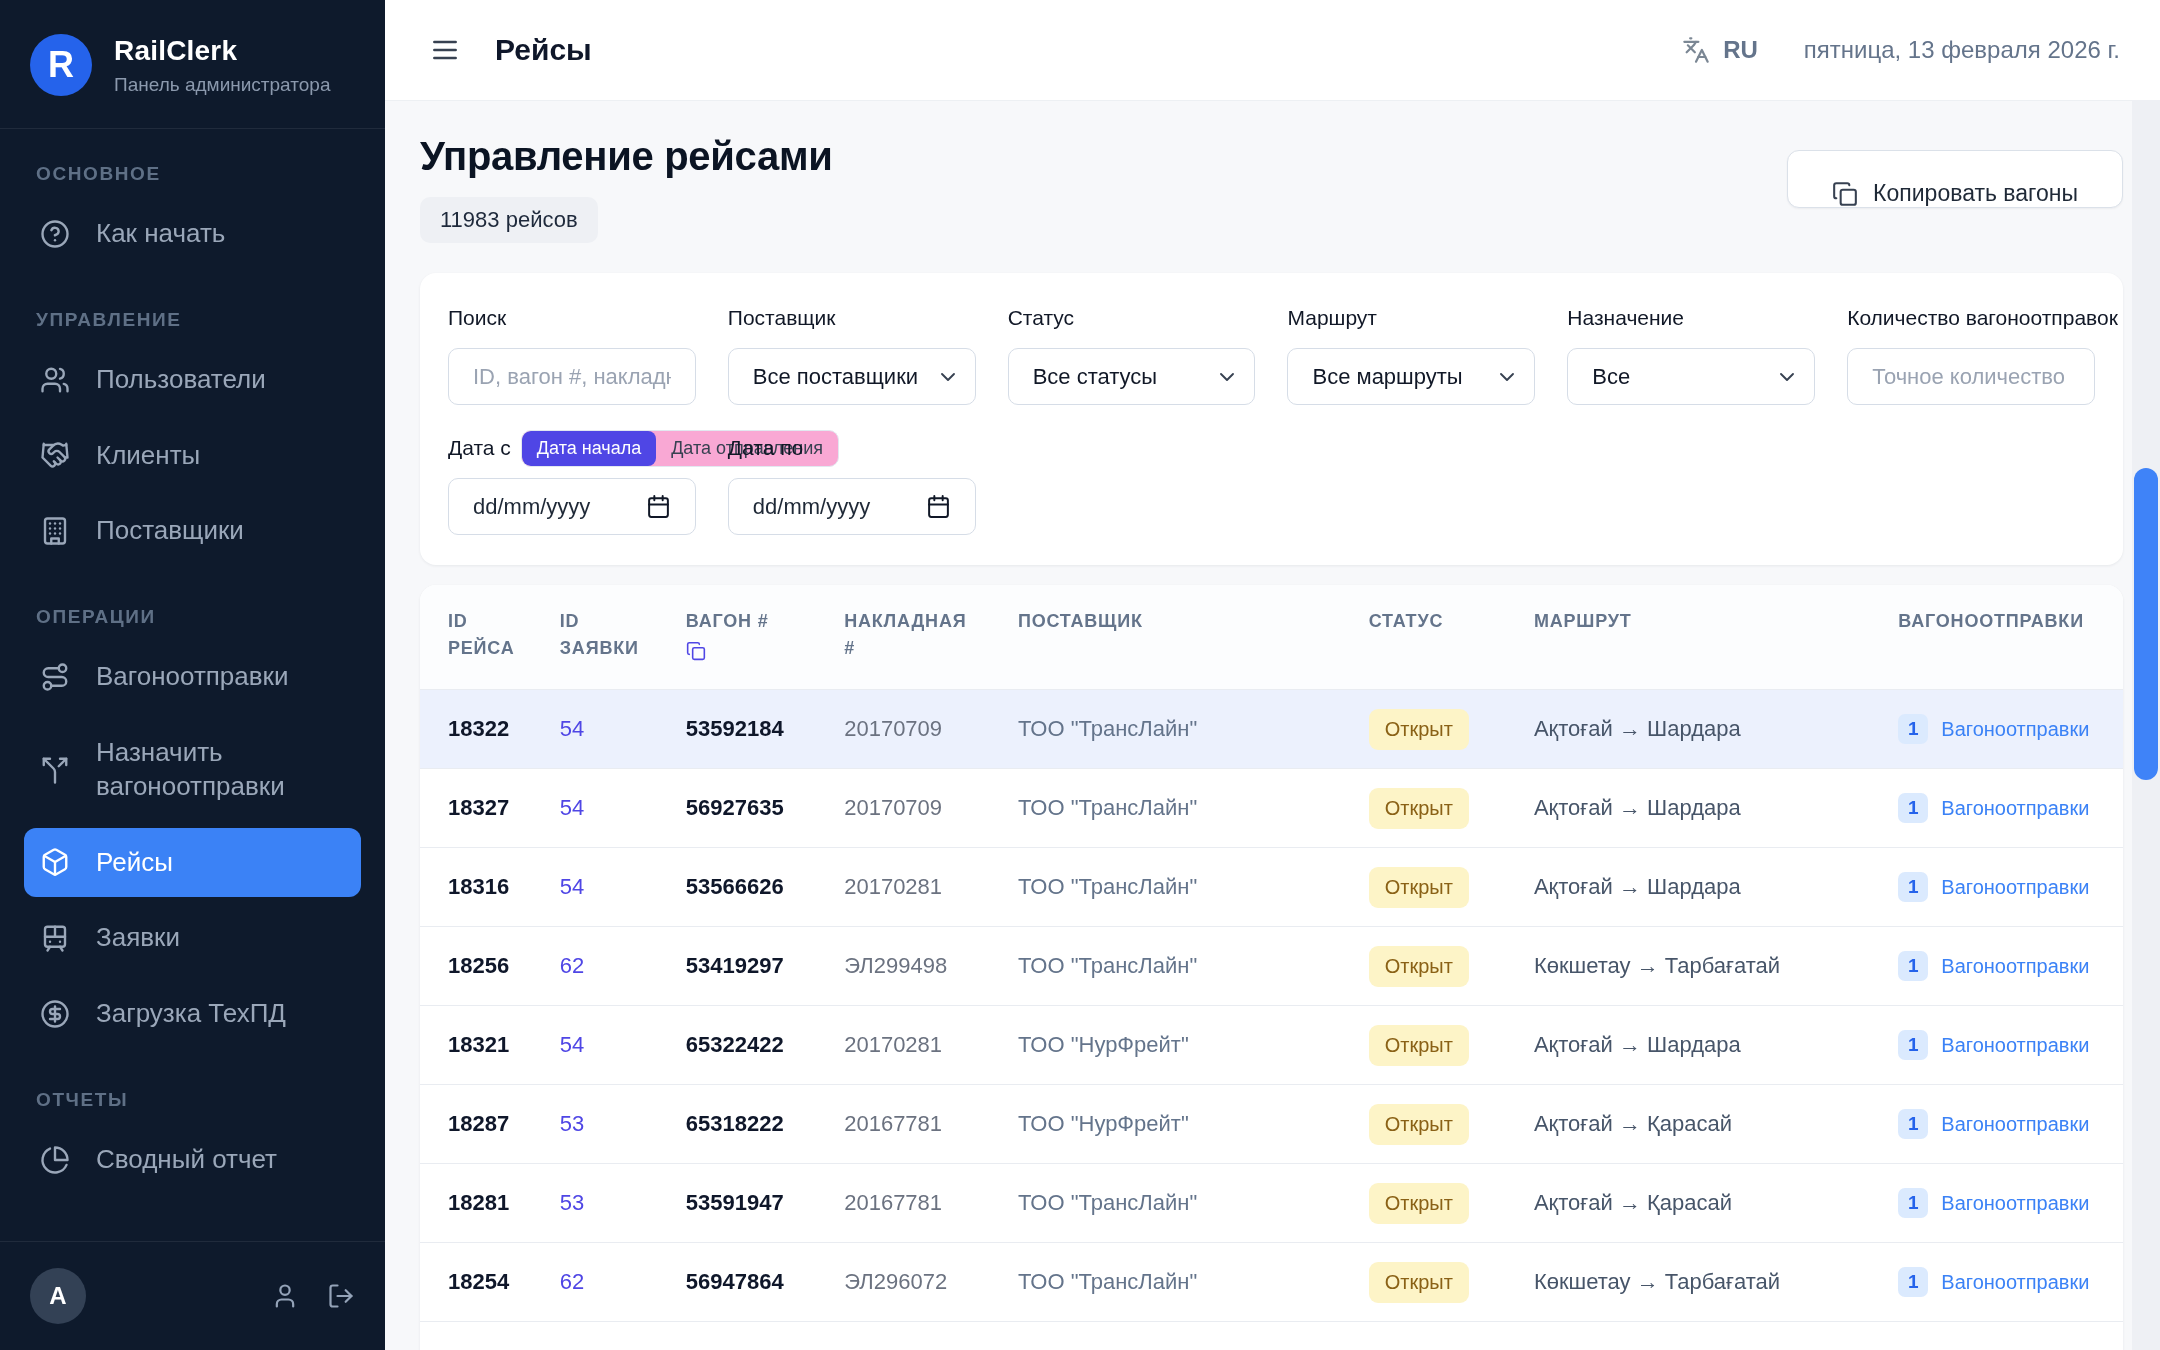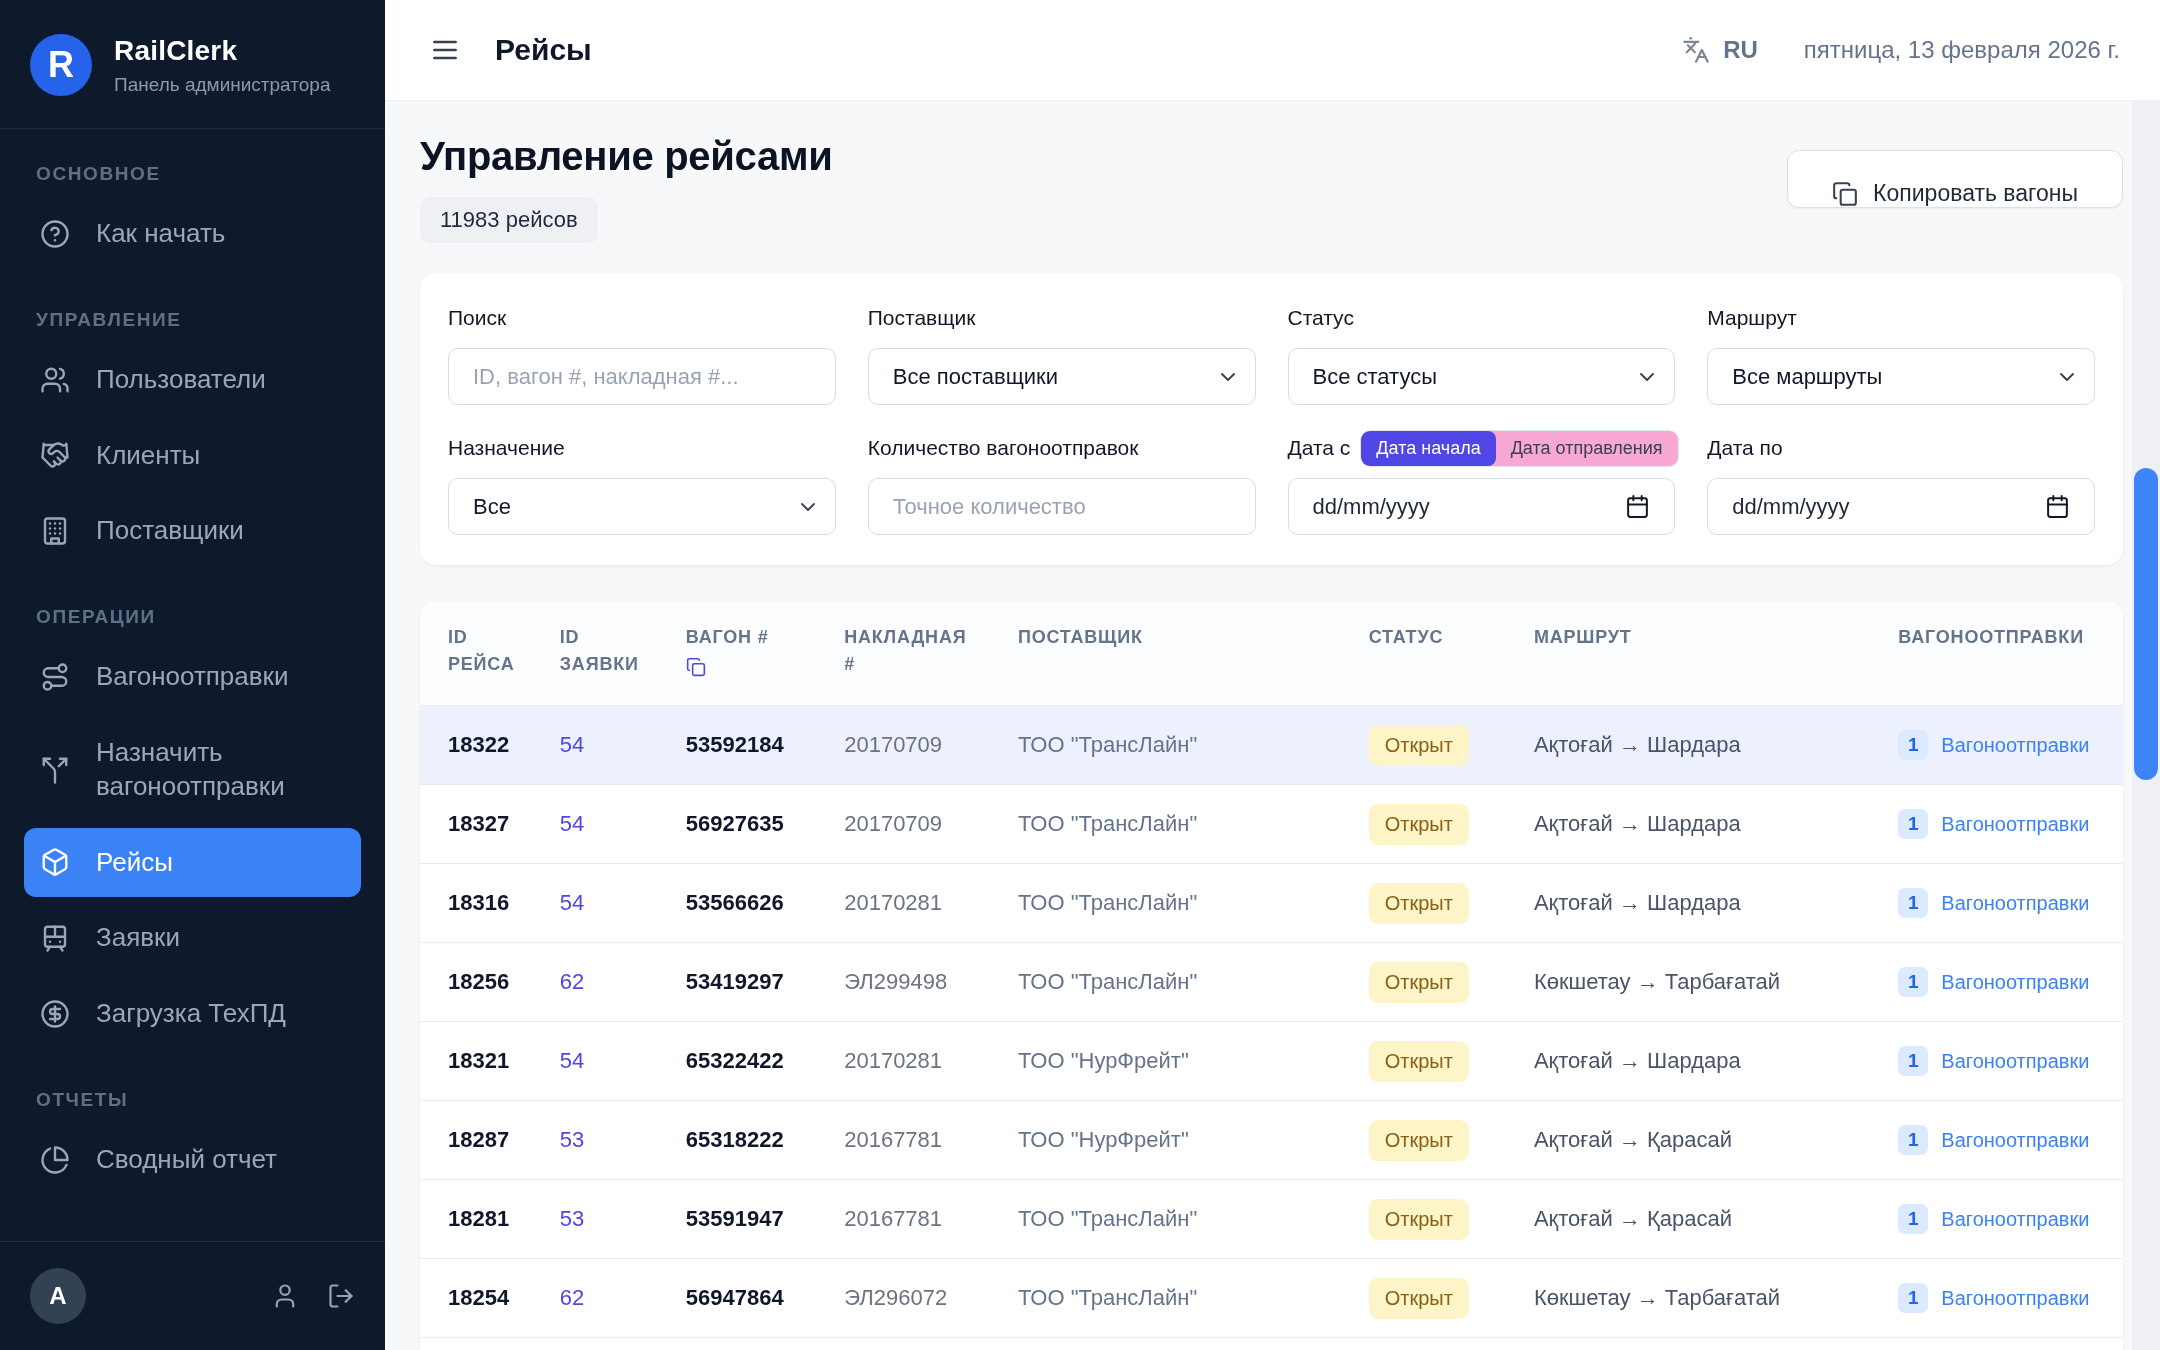--- a/index.html
+++ b/index.html
@@ -93,22 +93,22 @@
     height: 58px; padding: 0 44px; margin-top: 16px;
     font-size: 23px; color: #1f2937;
     box-shadow: 0 1px 2px rgba(16,24,40,.05);
   }
   .btn-icon { width: 26px; height: 26px; color: #374151; }
 
   .card { background: #fff; border-radius: 16px; box-shadow: 0 1px 3px rgba(16,24,40,.07); }
 
   
   .filters {
-    padding: 26px 28px 30px 28px; margin-bottom: 36px;
-    display: grid; grid-template-columns: repeat(4, 1fr);
+    padding: 26px 28px 30px 28px; margin-bottom: 20px;
+    display: grid; grid-template-columns: repeat(6, 1fr);
     column-gap: 32px; row-gap: 24px;
   }
   .field { min-width: 0; }
   .field-label {
     font-size: 21px; font-weight: 500; color: #111827;
     margin-bottom: 11px; height: 38px;
     display: flex; align-items: center; gap: 10px; white-space: nowrap;
   }
   .control {
     height: 57px; width: 100%;

